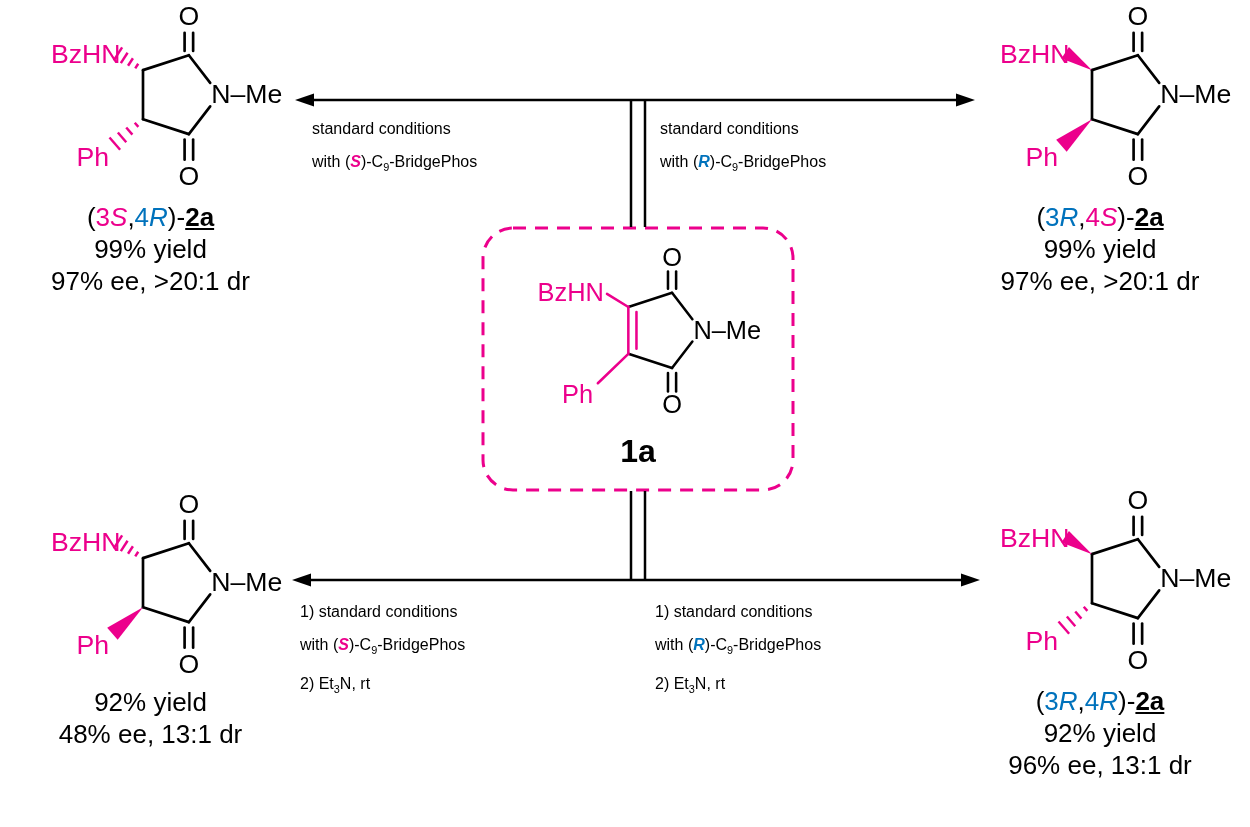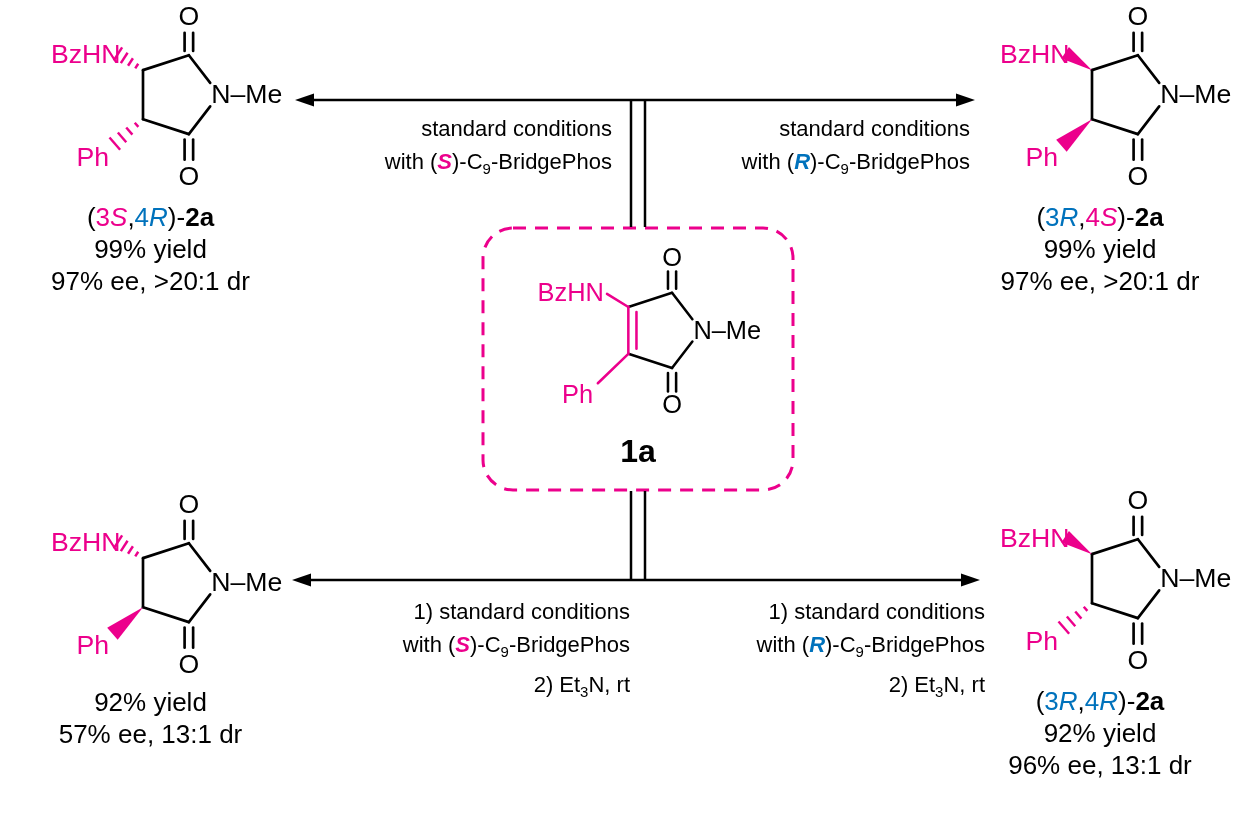--- a/index.html
+++ b/index.html
@@ -13,28 +13,28 @@
 
   .product{position:absolute;text-align:center;}
   .mol{display:block;margin:0 auto;}
   svg text{font-size:25px;font-family:"Liberation Sans",sans-serif;fill:#000;}
   .f-pink{fill:var(--pink) !important;}
   .ink-pink{color:var(--pink);}
   .bond{stroke:#000;stroke-width:2.5;stroke-linecap:round;}
   .bond-pink{stroke:var(--pink);stroke-width:2.5;stroke-linecap:round;}
 
   .stereo-line{font-size:26px;margin-top:4px;}
-  .stereo-line b{font-weight:700;}
+  .stereo-line b{font-weight:700;text-decoration:underline;}
   .info{font-size:26px;line-height:32px;}
   .pink{color:var(--pink);}
   .blue{color:var(--blue);}
   .b{font-weight:700;}
   sub{font-size:0.68em;}
 
-  .cond{position:absolute;text-align:right;font-size:22px;line-height:33px;}
+  .cond{position:absolute;text-align:left;font-size:16px;line-height:33px;}
   .cond-line3{}
 
   .center-box{position:absolute;text-align:center;}
   .center-box .mol{margin-top:16px;}
   .compound-name{font-size:32px;font-weight:700;margin-top:10px;}
 </style>
 </head>
 <body>
 
 <svg width="0" height="0" style="position:absolute" aria-hidden="true">
@@ -210,21 +210,21 @@
       </g>
       <use href="#hash-short" class="ink-pink" transform="translate(120,62) rotate(213)"></use>
       <use href="#wedge-long" class="ink-pink" transform="translate(120,108) rotate(139)"></use>
       <text class="f-pink" x="99" y="55" text-anchor="end">BzHN</text>
       <text class="f-pink" x="73" y="152" text-anchor="middle">Ph</text>
       <text x="184" y="93">N–Me</text>
       <text x="163" y="20" text-anchor="middle">O</text>
       <text x="163" y="170" text-anchor="middle">O</text>
     </svg>
     <div class="info">92% yield</div>
-    <div class="info">57% ee, 13:1 dr</div>
+    <div class="info">48% ee, 13:1 dr</div>
   </div>
 
   <div class="product" style="left:950px;top:488px;width:300px">
     <svg class="mol" viewBox="0 0 255 182" width="272">
       <g>
         <line class="bond" x1="120" y1="62" x2="163" y2="48"></line>
         <line class="bond" x1="120" y1="62" x2="120" y2="108"></line>
         <line class="bond" x1="120" y1="108" x2="163" y2="122"></line>
         <line class="bond" x1="163" y1="48" x2="183" y2="74"></line>
         <line class="bond" x1="163" y1="122" x2="183" y2="96"></line>

